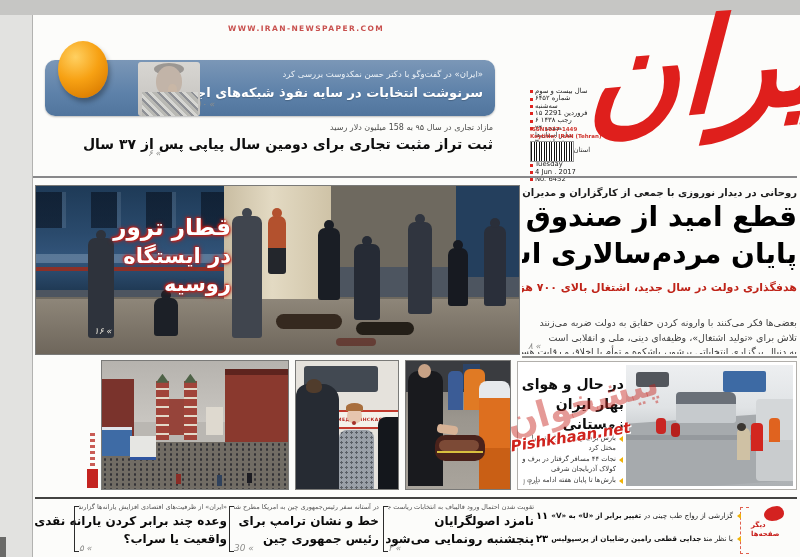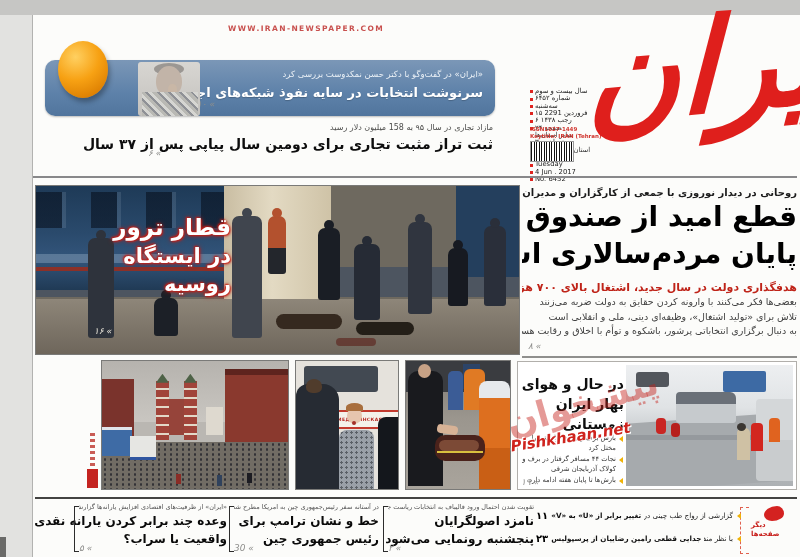--- a/index.html
+++ b/index.html
@@ -76,21 +76,21 @@
     font-size:8.5px;font-weight:bold;line-height:13px;color:#f6f2e6;text-shadow:0 1px 2px rgba(55,38,15,.95);}
   .pm-cap div{white-space:nowrap;}
   .pm-marker{position:absolute;left:58px;top:140px;color:#e9e5da;font-size:9px;font-style:italic;}
 
   
   .lead{position:absolute;left:522px;top:187px;width:275px;height:167px;overflow:hidden;}
   .lead-in{position:absolute;top:0;right:0;width:520px;direction:rtl;text-align:right;}
   .lead-kicker{font-size:10px;font-weight:bold;color:#1b1b1b;white-space:nowrap;}
   .lead-h{font-size:28px;font-weight:bold;color:#000;line-height:37px;white-space:nowrap;}
   .lead-sub{font-size:11px;font-weight:bold;color:#bf2318;margin-top:9px;white-space:nowrap;}
-  .lead-bullets{margin-top:1px;}
+  .lead-bullets{margin-top:22px;}
   .lead-b{font-size:9.5px;color:#3e3e3e;line-height:14.5px;white-space:nowrap;}
   .lead-marker{position:absolute;left:6px;bottom:3px;}
   .lead-rule{position:absolute;left:522px;top:356px;width:275px;height:2px;background:#8f8f8d;}
 
   
   .wx{position:absolute;left:517px;top:361px;width:280px;height:129px;border:1px solid #b1afab;background:#fff;box-sizing:border-box;}
   .wx-head{position:absolute;left:2px;top:12px;width:104px;direction:rtl;text-align:right;
     font-size:14px;font-weight:bold;line-height:20px;color:#0e0e0e;}
   .wx-list{position:absolute;left:3px;top:72px;width:102px;direction:rtl;font-size:6.8px;line-height:9.5px;color:#333;}
   .wx-item{position:relative;padding-right:7px;margin-bottom:2px;}

